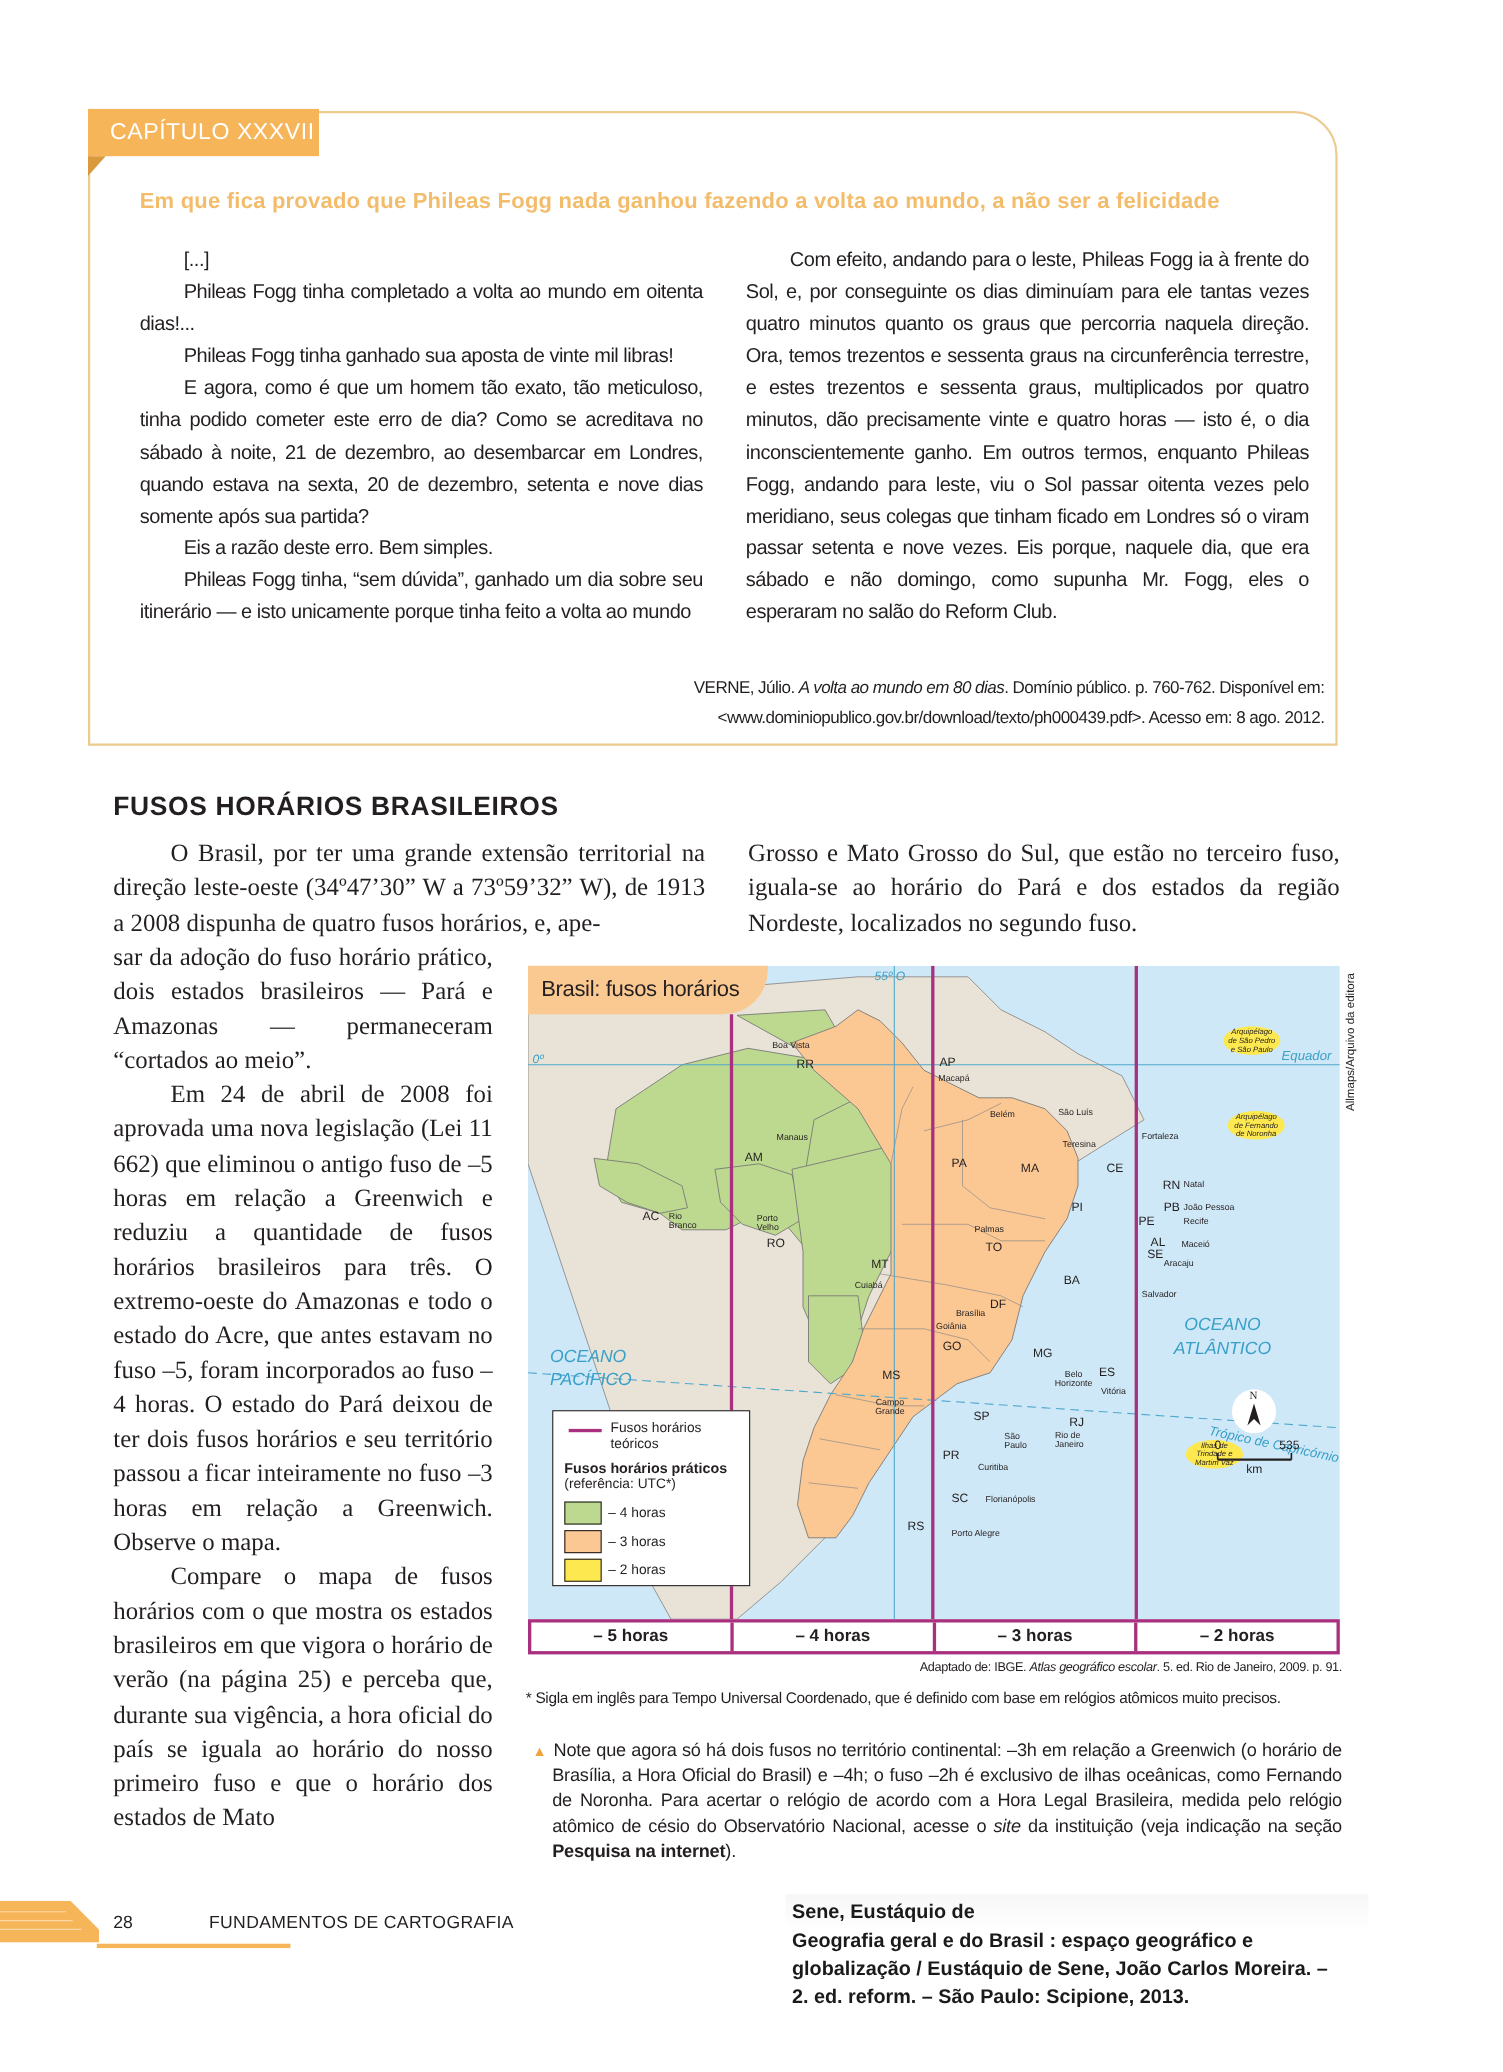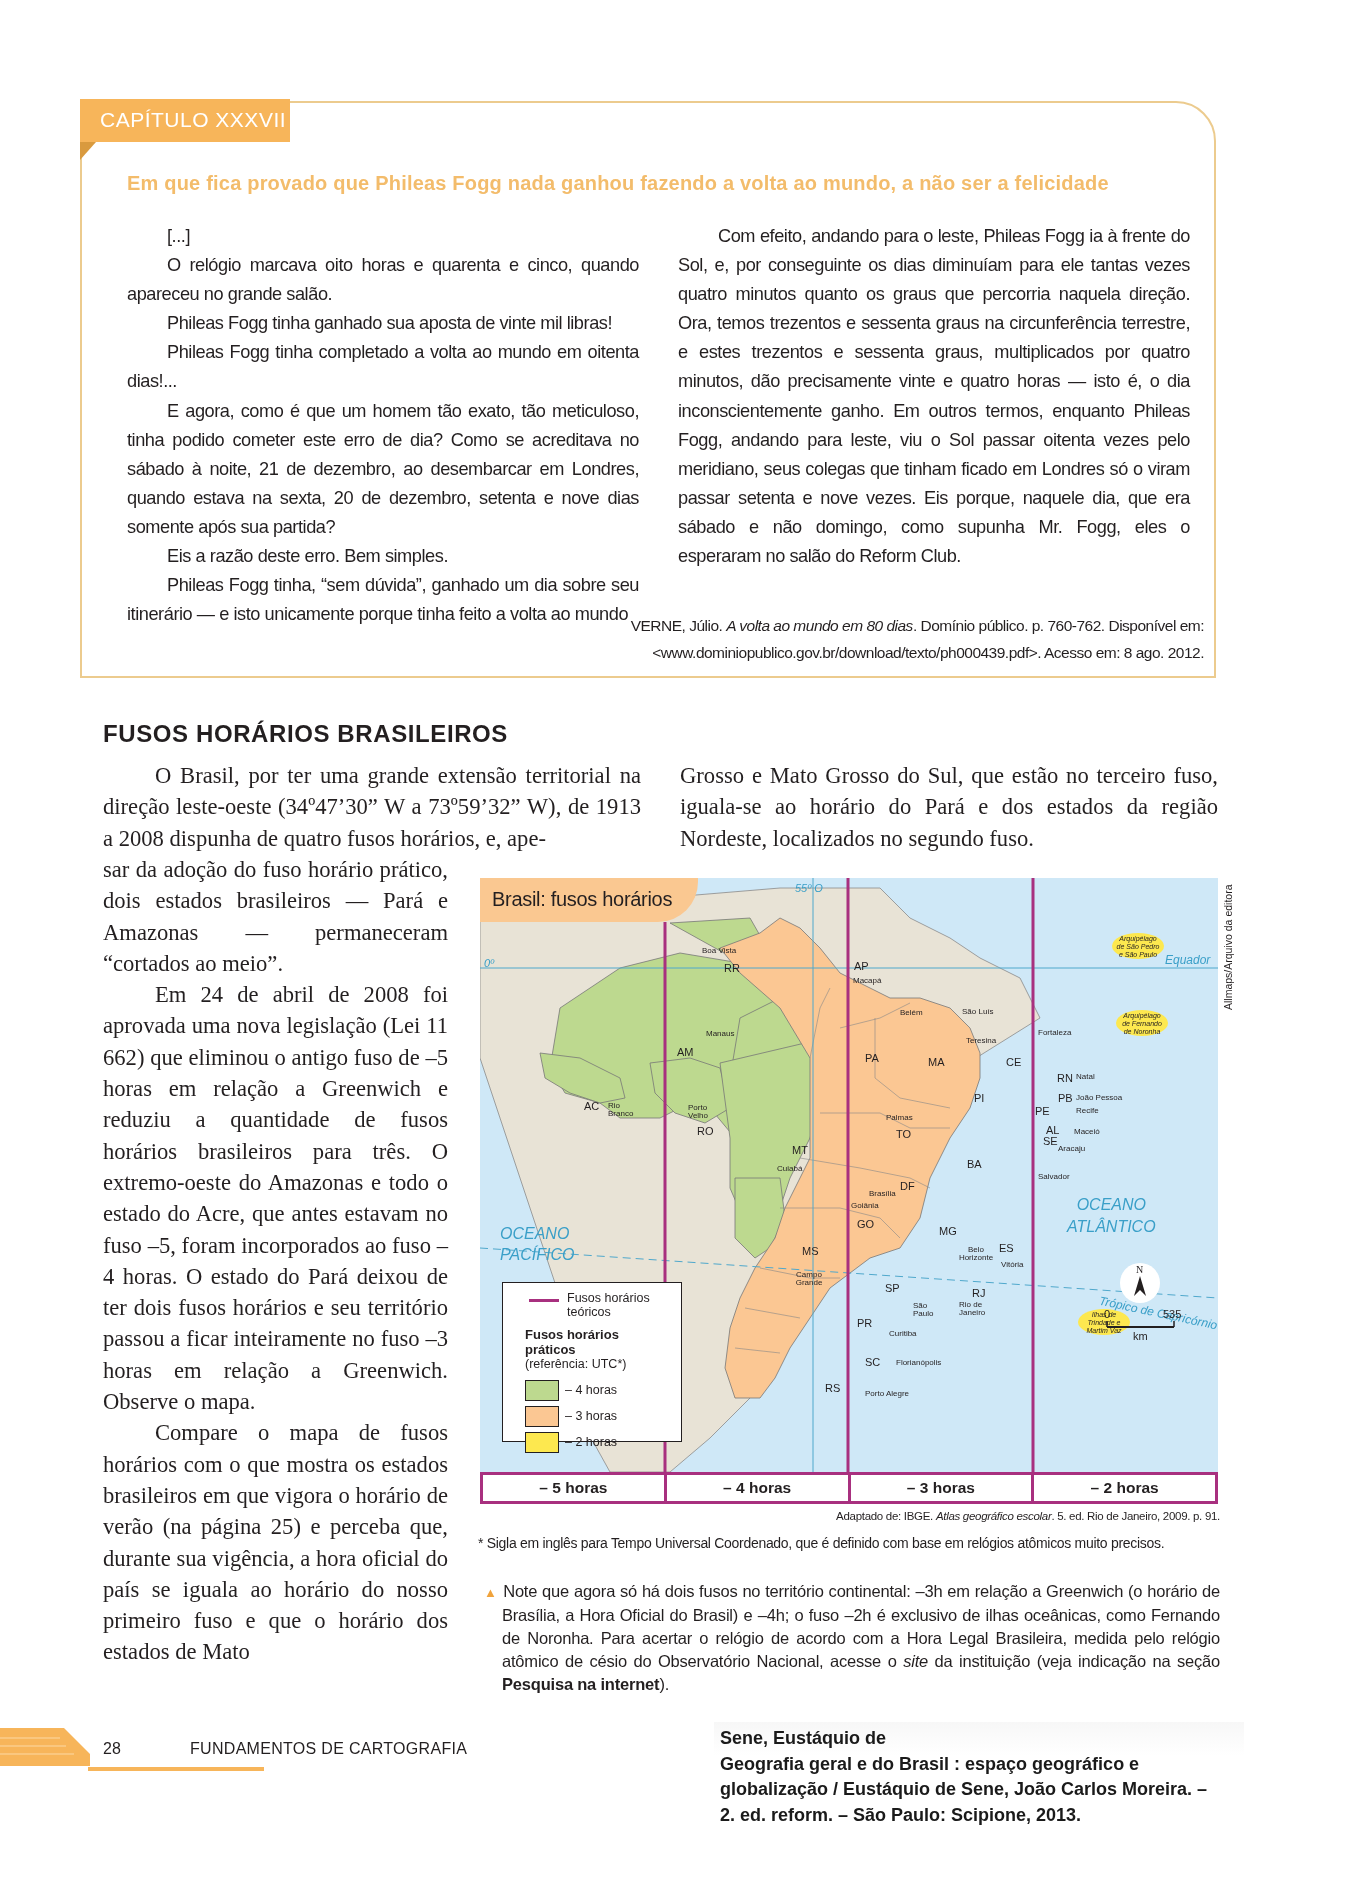--- a/index.html
+++ b/index.html
@@ -71,21 +71,21 @@
     position: absolute; left: 0; top: 594px; width: 738px; height: 32px;
     display: flex; border: 3px solid #a8307f; background: #fff;
   }
   .zone-cell {
     flex: 1; border-right: 3px solid #a8307f; display: flex; align-items: center; justify-content: center;
     font-size: 15.5px; font-weight: bold; color: #231f20;
   }
   .zone-cell:last-child { border-right: none; }
   .legend {
     position: absolute; left: 22px; top: 404px; width: 180px; height: 160px;
-    border: 1px solid #231f20; background: #fff; padding: 8px 22px; font-size: 12.5px; color: #231f20;
+    border: 1px solid #231f20; background: #fff; padding: 8px 10px; font-size: 12.5px; color: #231f20;
   }
   .legend-line-row { display: flex; align-items: flex-start; gap: 8px; line-height: 14px; }
   .legend-line { width: 30px; height: 3px; background: #a8307f; margin-top: 8px; margin-left: 4px; }
   .legend-head { font-weight: bold; font-size: 13px; margin-top: 8px; }
   .legend-sub { font-size: 12.5px; margin-bottom: 6px; }
   .legend-item { display: flex; align-items: center; gap: 6px; height: 26px; }
   .swatch { width: 34px; height: 21px; border: 1px solid #231f20; }
 
   .map-source {
     position: absolute; right: 146px; top: 1510px; font-size: 11.5px; color: #231f20;
@@ -118,23 +118,22 @@
 </head>
 <body>
 
 <div class="chapter-box"></div>
 <div class="chapter-tab">CAPÍTULO XXXVII</div>
 <div class="chapter-tab-fold"></div>
 <div class="chapter-subtitle">Em que fica provado que Phileas Fogg nada ganhou fazendo a volta ao mundo, a não ser a felicidade</div>
 
 <div class="chapter-col left">
   <p>[...]</p>
-  <p>O relógio marcava oito horas e quarenta e cinco, quando apareceu no grande salão.</p>
+  <p>Phileas Fogg tinha completado a volta ao mundo em oitenta dias!...</p>
   <p>Phileas Fogg tinha ganhado sua aposta de vinte mil libras!</p>
-  <p>Phileas Fogg tinha completado a volta ao mundo em oitenta dias!...</p>
   <p>E agora, como é que um homem tão exato, tão meticuloso, tinha podido cometer este erro de dia? Como se acreditava no sábado à noite, 21 de dezembro, ao desembarcar em Londres, quando estava na sexta, 20 de dezembro, setenta e nove dias somente após sua partida?</p>
   <p>Eis a razão deste erro. Bem simples.</p>
   <p>Phileas Fogg tinha, “sem dúvida”, ganhado um dia sobre seu itinerário — e isto unicamente porque tinha feito a volta ao mundo</p>
 </div>
 <div class="chapter-col right">
   <p>Com efeito, andando para o leste, Phileas Fogg ia à frente do Sol, e, por conseguinte os dias diminuíam para ele tantas vezes quatro minutos quanto os graus que percorria naquela direção. Ora, temos trezentos e sessenta graus na circunferência terrestre, e estes trezentos e sessenta graus, multiplicados por quatro minutos, dão precisamente vinte e quatro horas — isto é, o dia inconscientemente ganho. Em outros termos, enquanto Phileas Fogg, andando para leste, viu o Sol passar oitenta vezes pelo meridiano, seus colegas que tinham ficado em Londres só o viram passar setenta e nove vezes. Eis porque, naquele dia, que era sábado e não domingo, como supunha Mr. Fogg, eles o esperaram no salão do Reform Club.</p>
 </div>
 <div class="chapter-ref">
   <div><span>VERNE, Júlio. </span><i>A volta ao mundo em 80 dias</i><span>. Domínio público. p. 760-762. Disponível em:</span></div>
   <div>&lt;www.dominiopublico.gov.br/download/texto/ph000439.pdf&gt;. Acesso em: 8 ago. 2012.</div>

